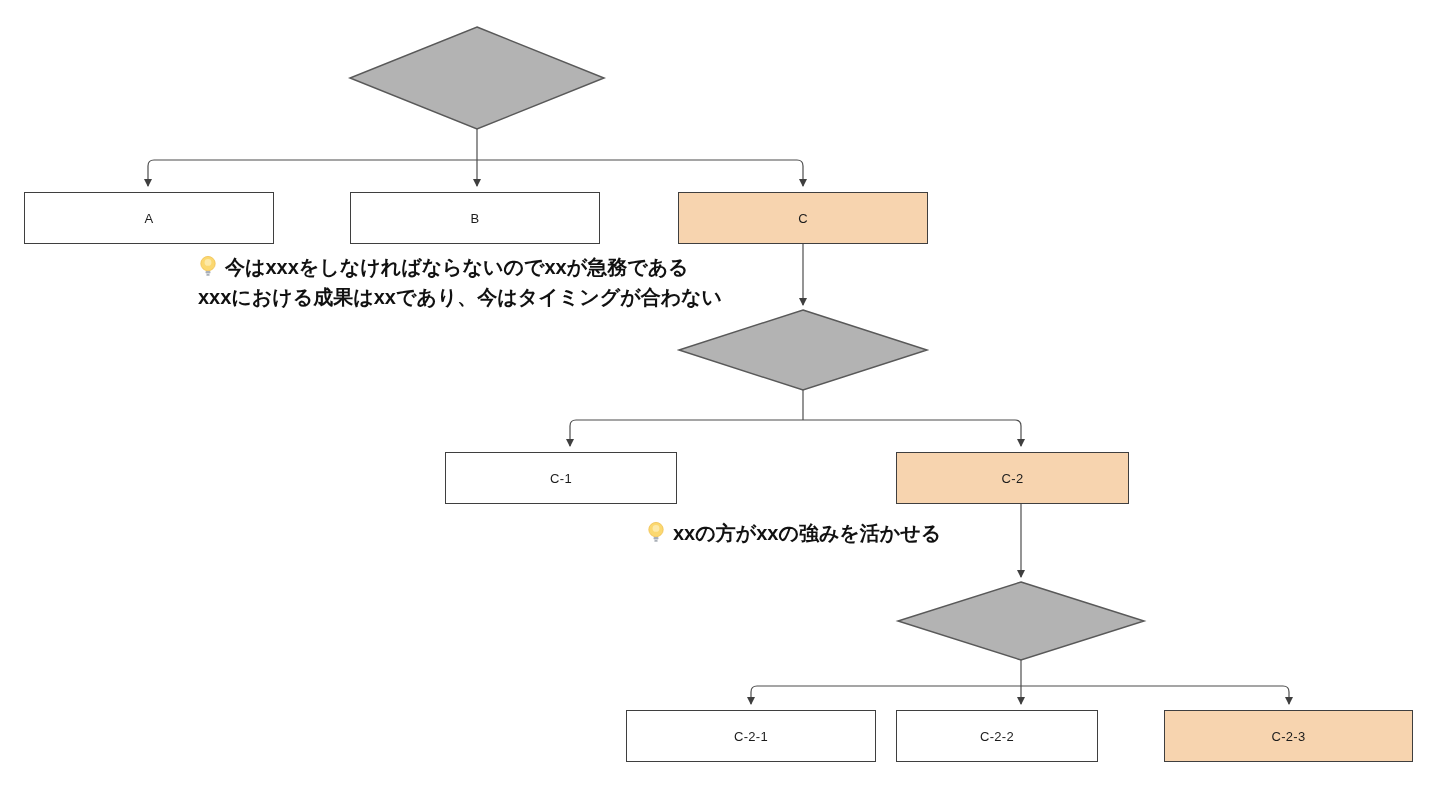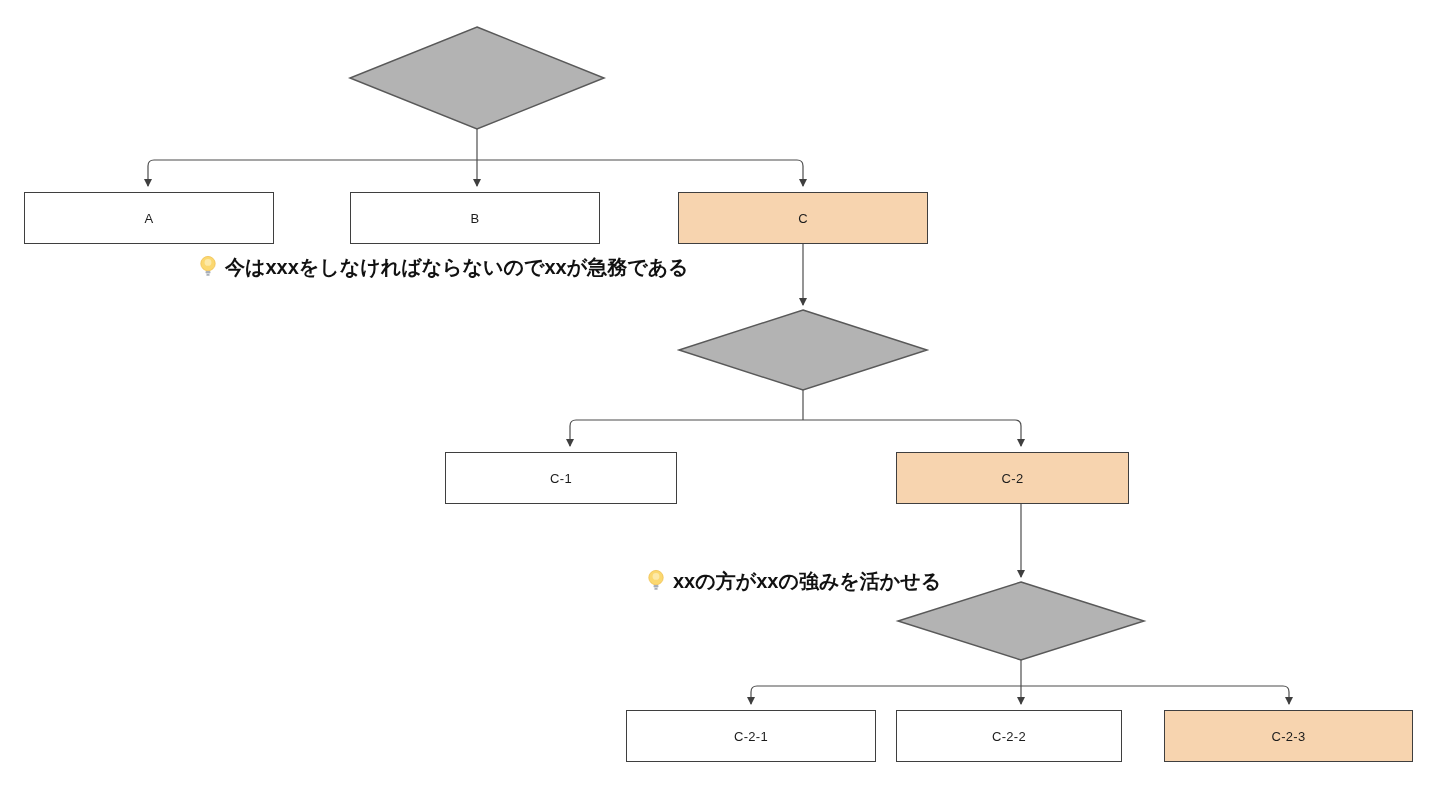--- a/index.html
+++ b/index.html
@@ -113,40 +113,43 @@
   <div class="node" style="left:445px;top:452px;width:232px;">
     <span class="node-label">C-1</span>
   </div>
   <div class="node highlight" style="left:896px;top:452px;width:233px;">
     <span class="node-label">C-2</span>
   </div>
 
   <div class="node" style="left:626px;top:710px;width:250px;">
     <span class="node-label">C-2-1</span>
   </div>
-  <div class="node" style="left:896px;top:710px;width:226px;">
+  <div class="node" style="left:896px;top:710px;width:202px;">
     <span class="node-label">C-2-2</span>
   </div>
   <div class="node highlight" style="left:1164px;top:710px;width:249px;justify-content:center;">
     <span class="node-label">C-2-3</span>
   </div>
 
   <div class="note" style="left:198px;top:252px;">
     <div class="note-line">
       <svg class="bulb" width="20" height="24" viewBox="0 0 20 24">
         <circle cx="10" cy="8.6" r="7.2" fill="#fbd870" stroke="#f0c052" stroke-width="0.8"></circle>
         <circle cx="10" cy="7.4" r="3.4" fill="#fde9a8"></circle>
         <rect x="7.5" y="16" width="5" height="2.4" rx="1" fill="#a9afb7"></rect>
         <rect x="8.3" y="19" width="3.4" height="1.8" rx="0.9" fill="#a9afb7"></rect>
       </svg>
       <span>今はxxxをしなければならないのでxxが急務である</span>
     </div>
+    <div class="note-line">
+      <span>xxxにおける成果はxxであり、今はタイミングが合わない</span>
+    </div>
   </div>
 
-  <div class="note" style="left:646px;top:518px;margin-top:48px;">
+  <div class="note" style="left:646px;top:518px;">
     <div class="note-line">
       <svg class="bulb" width="20" height="24" viewBox="0 0 20 24">
         <circle cx="10" cy="8.6" r="7.2" fill="#fbd870" stroke="#f0c052" stroke-width="0.8"></circle>
         <circle cx="10" cy="7.4" r="3.4" fill="#fde9a8"></circle>
         <rect x="7.5" y="16" width="5" height="2.4" rx="1" fill="#a9afb7"></rect>
         <rect x="8.3" y="19" width="3.4" height="1.8" rx="0.9" fill="#a9afb7"></rect>
       </svg>
       <span>xxの方がxxの強みを活かせる</span>
     </div>
   </div>

